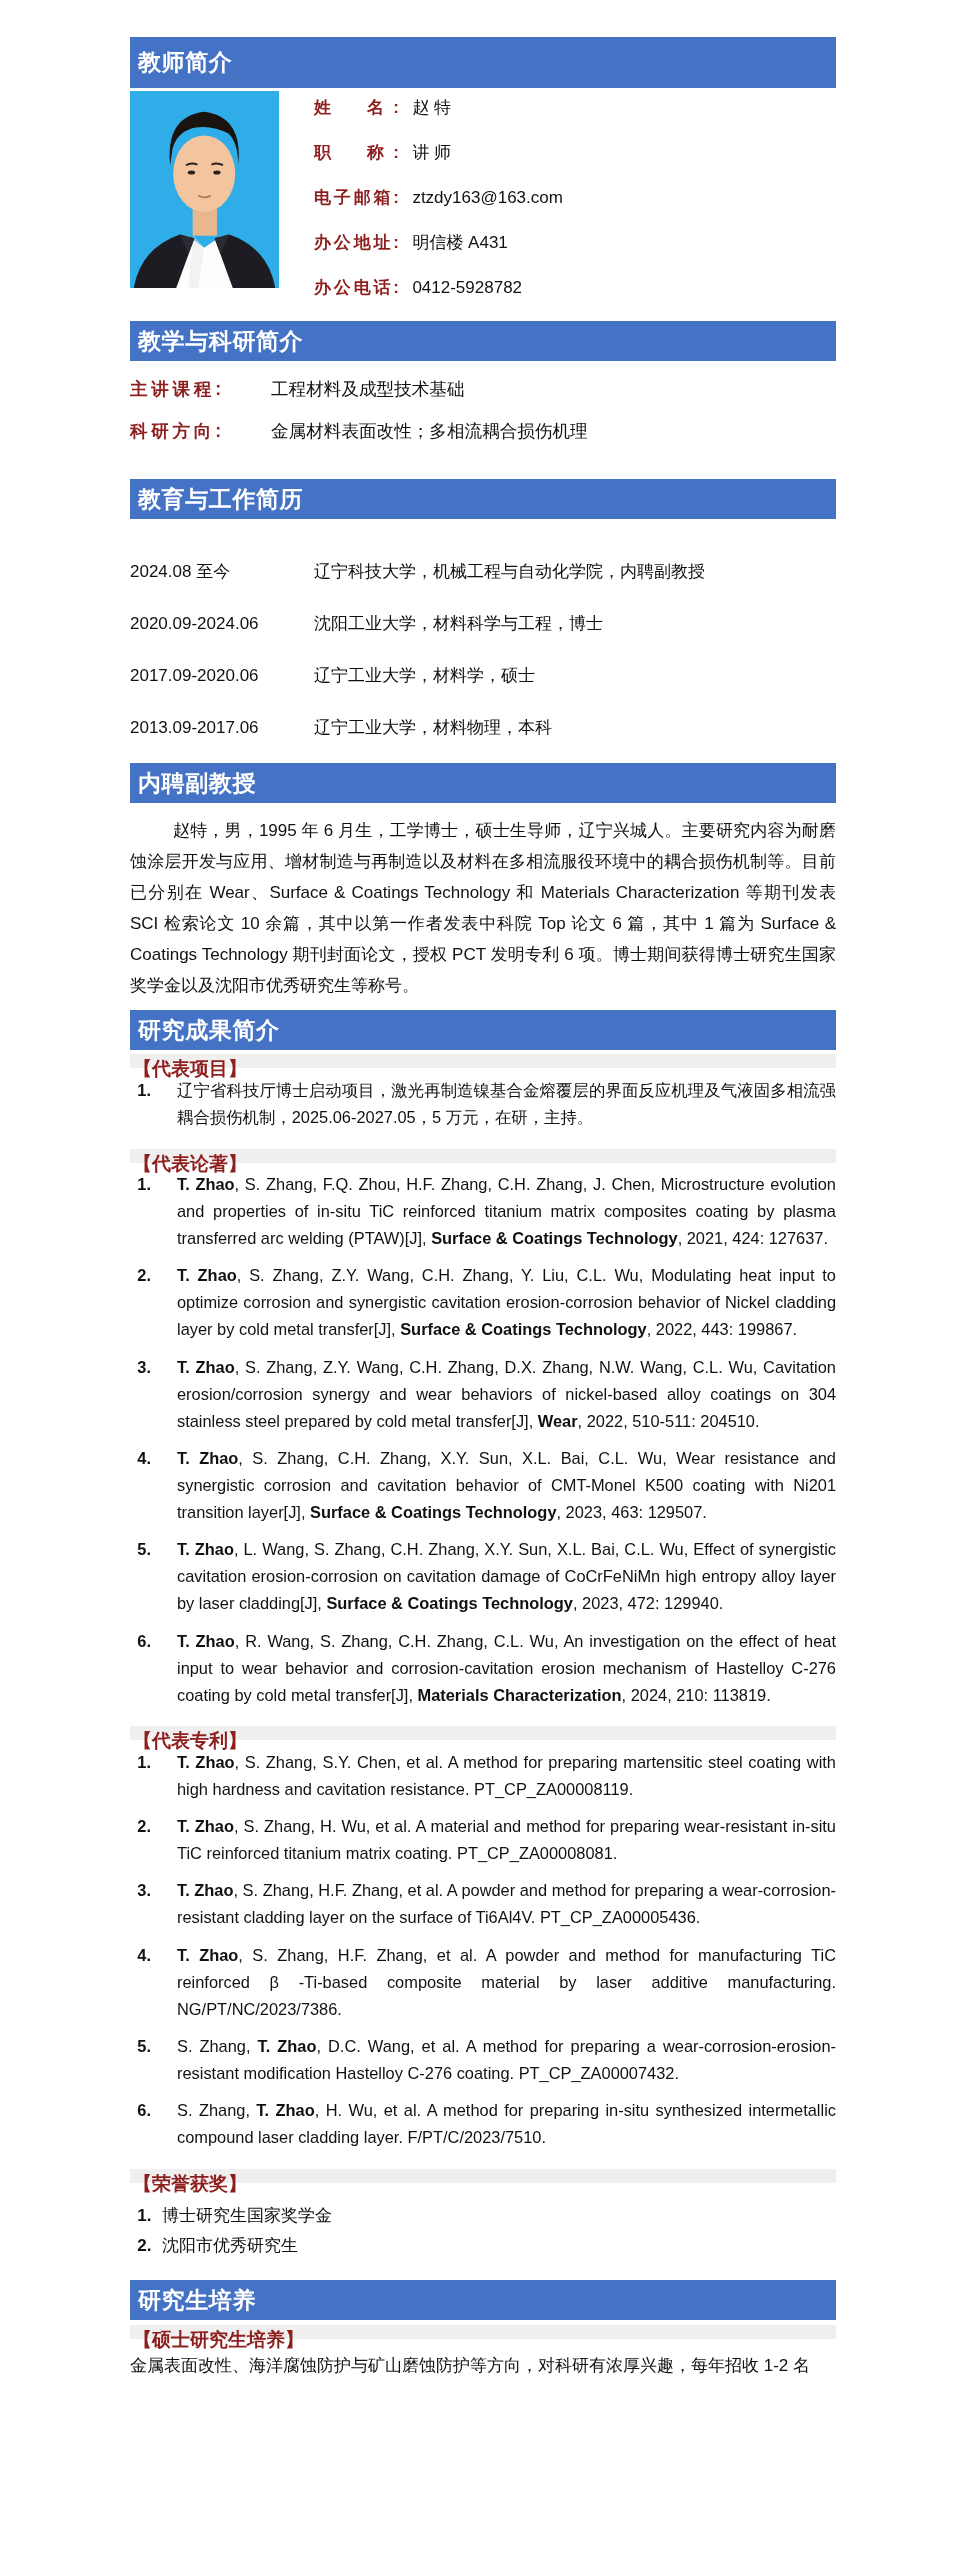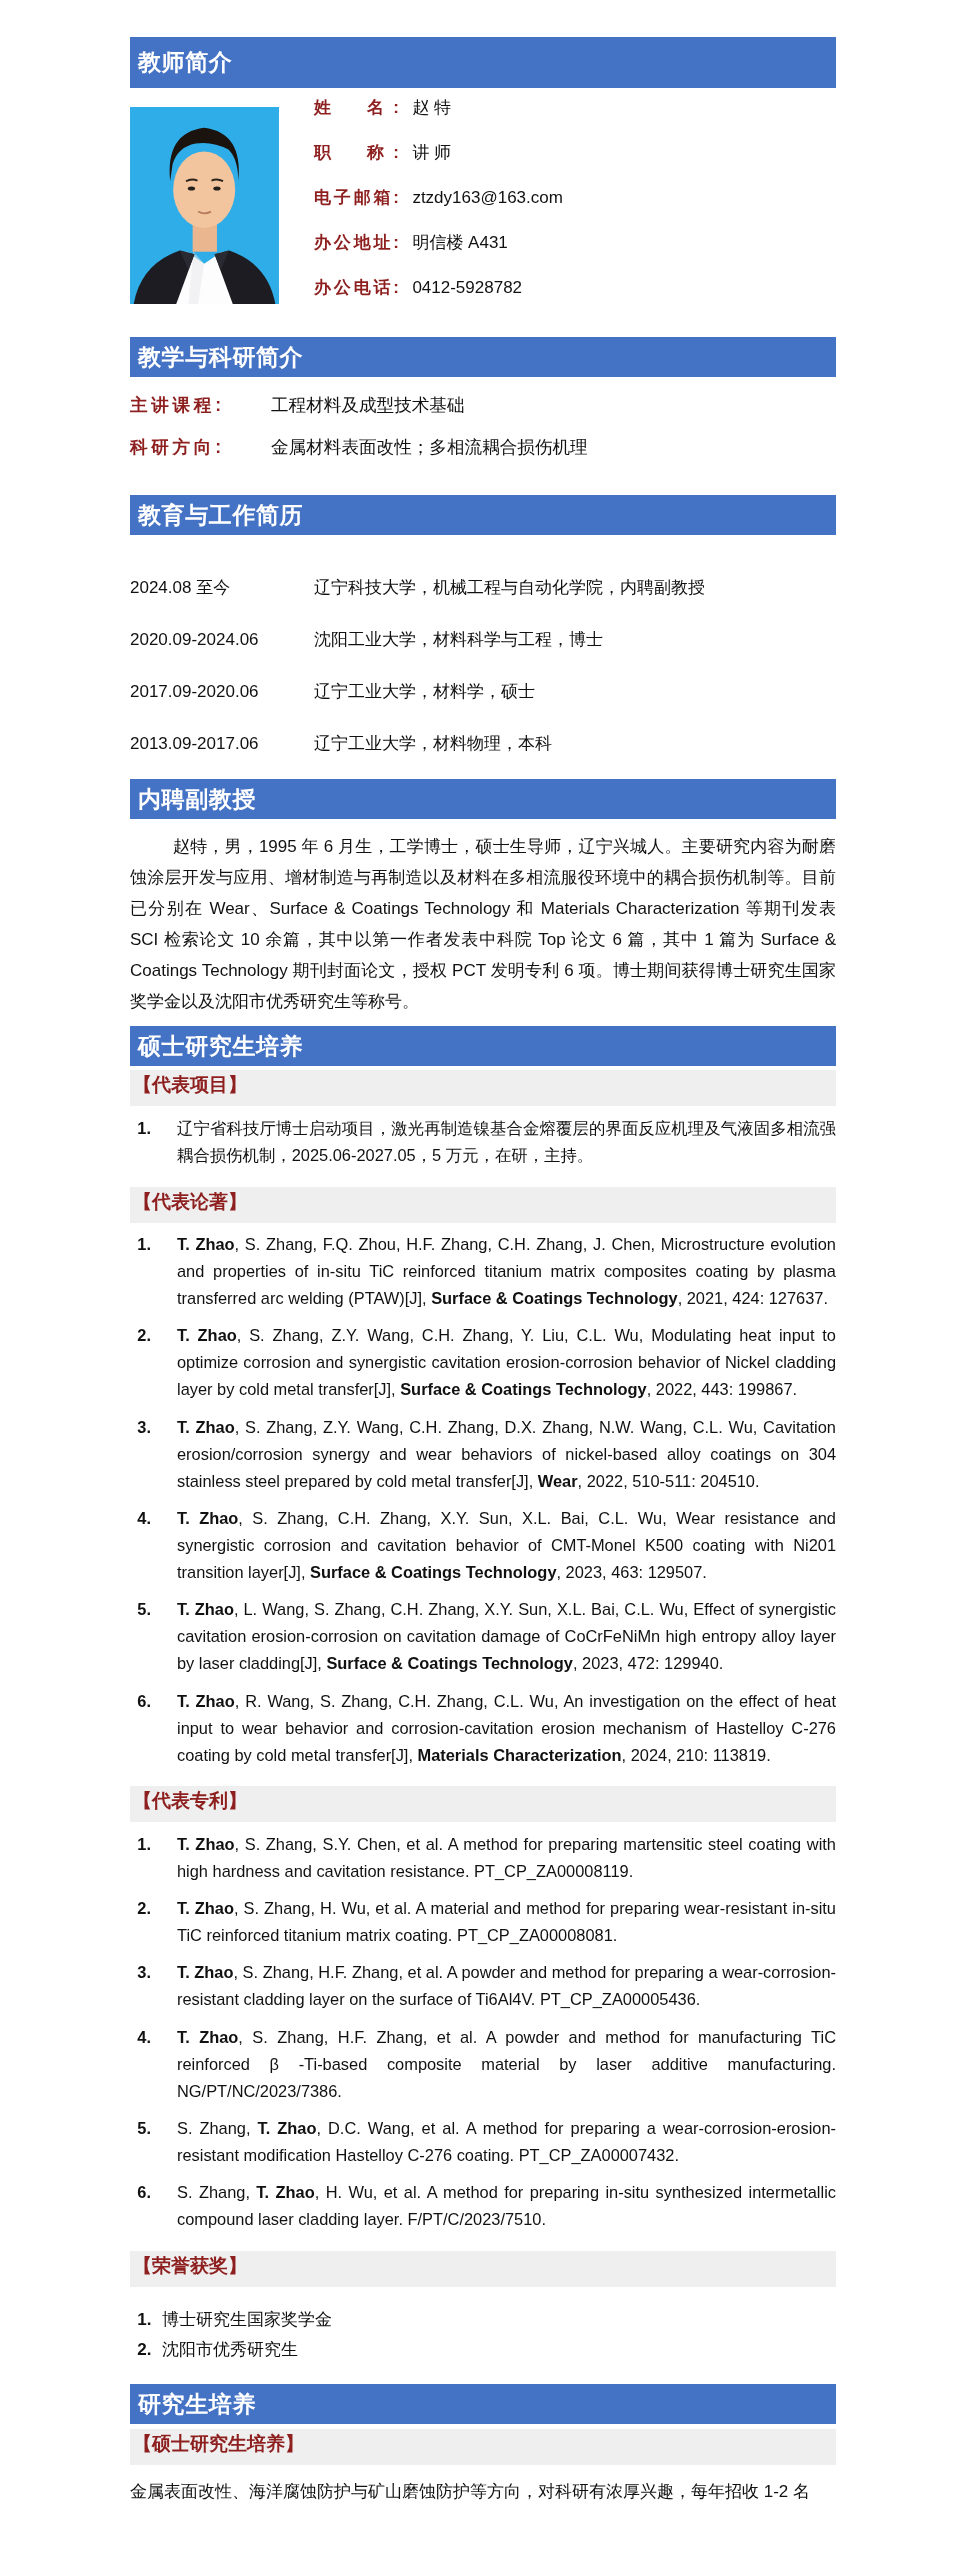--- a/index.html
+++ b/index.html
@@ -12,21 +12,21 @@
   body{font-family:"Liberation Sans","DejaVu Sans",sans-serif;color:var(--text);}
   .page{width:966px;background:#fff;}
   .content{width:706px;margin:0 auto;padding:37px 0 23px;}
 
   .bar{background:var(--bar-blue);color:#ffffff;font-weight:bold;font-size:23px;
        height:40px;line-height:40px;padding-left:8px;box-sizing:border-box;
        letter-spacing:0.6px;}
   .bar-lg{height:51px;line-height:51px;}
 
   
-  .profile{display:flex;padding:3px 0 16px;align-items:center;}
+  .profile{display:flex;padding:3px 0 0;}
   .photo{width:149px;height:197px;flex:none;overflow:hidden;}
   .photo svg{display:block;}
   .info{margin-left:35px;padding-top:4.9px;}
   .info-row{display:flex;font-size:17px;margin-bottom:22px;align-items:baseline;}
   .lbl{color:var(--label-red);font-weight:bold;width:85px;flex:none;
        text-align:justify;text-align-last:justify;}
   .info-row .val{margin-left:13.4px;white-space:nowrap;}
 
   
   .teach{padding:16px 0 18px;}
@@ -37,21 +37,21 @@
   
   .timeline{padding:9.7px 0 8.5px;}
   .tl-row{display:flex;font-size:17px;margin-bottom:18px;line-height:18px;margin-top:34px;}
   .tl-period{width:184px;flex:none;}
 
   
   .bio{font-size:17px;line-height:31px;text-align:justify;text-indent:43px;
        margin:12px 0 8.5px;}
 
   
-  .band{background:var(--band-gray);height:36px;line-height:30px;font-size:19px;
+  .band{background:var(--band-gray);height:14px;line-height:30px;font-size:19px;
         font-weight:bold;color:var(--label-red);padding-left:3px;margin-top:4.9px;}
 
   
   ol.rich-list{list-style:none;margin:0;padding:8.5px 0 2.4px;}
   ol.rich-list li{position:relative;padding-left:47px;font-size:16.4px;
                   line-height:27px;text-align:justify;margin-bottom:10.3px;}
   ol.rich-list .no{position:absolute;left:7.3px;top:0;font-weight:bold;}
   .b{font-weight:bold;}
 
   
@@ -152,21 +152,21 @@
           <span class="tl-desc">辽宁工业大学，材料物理，本科</span>
         </div>
       </section>
 
     <header class="bar">
       <span>内聘副教授</span>
     </header>
     <p class="bio">赵特，男，1995 年 6 月生，工学博士，硕士生导师，辽宁兴城人。主要研究内容为耐磨蚀涂层开发与应用、增材制造与再制造以及材料在多相流服役环境中的耦合损伤机制等。目前已分别在 Wear、Surface &amp; Coatings Technology 和 Materials Characterization 等期刊发表 SCI 检索论文 10 余篇，其中以第一作者发表中科院 Top 论文 6 篇，其中 1 篇为 Surface &amp; Coatings Technology 期刊封面论文，授权 PCT 发明专利 6 项。博士期间获得博士研究生国家奖学金以及沈阳市优秀研究生等称号。</p>
 
     <header class="bar">
-      <span>硕士研究生培养</span>
+      <span>研究成果简介</span>
     </header>
 
     <div class="band">
       <span>【代表项目】</span>
     </div>
     <ol class="rich-list">
         <li><span class="no">1.</span><span>辽宁省科技厅博士启动项目，激光再制造镍基合金熔覆层的界面反应机理及气液固多相流强耦合损伤机制，2025.06-2027.05，5 万元，在研，主持。</span></li>
       </ol>
 
     <div class="band">

